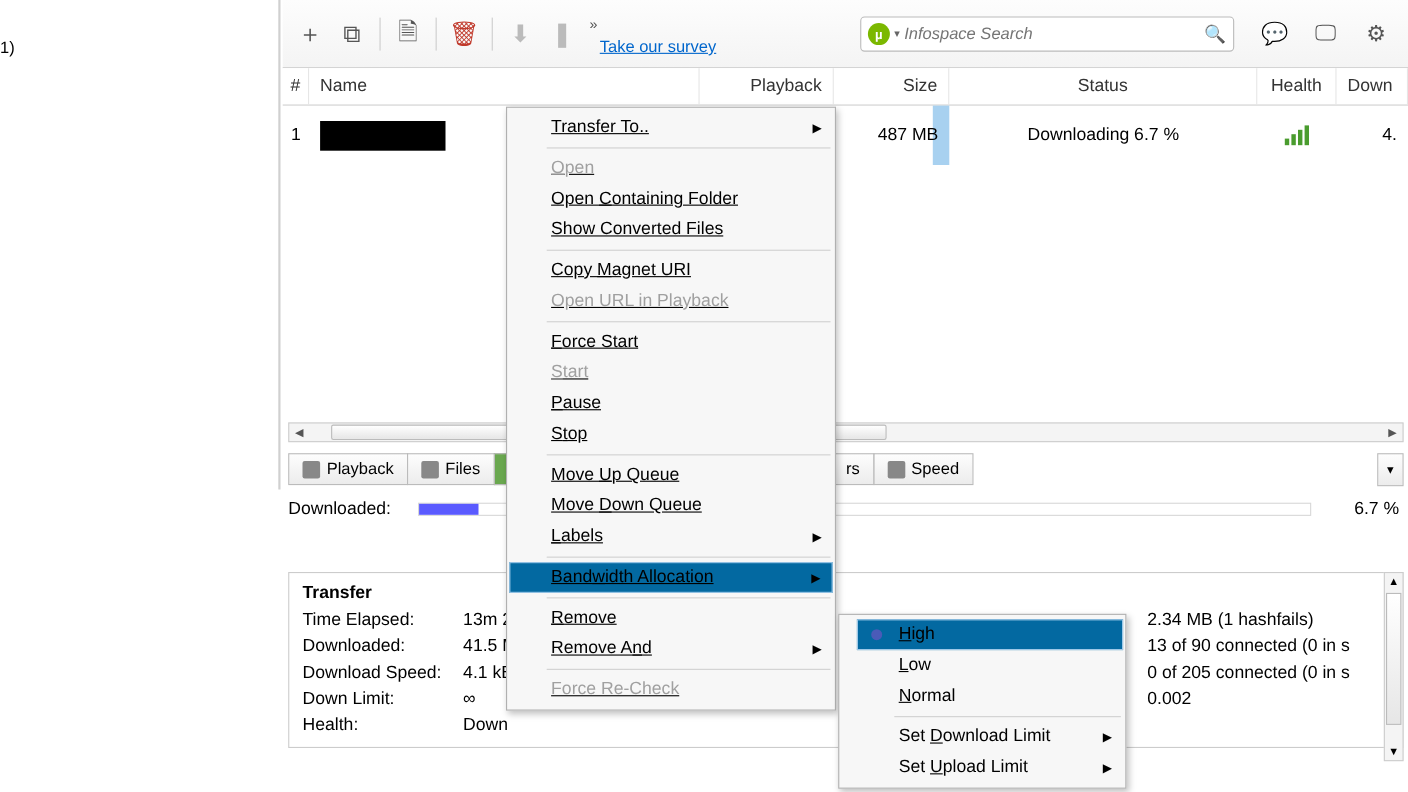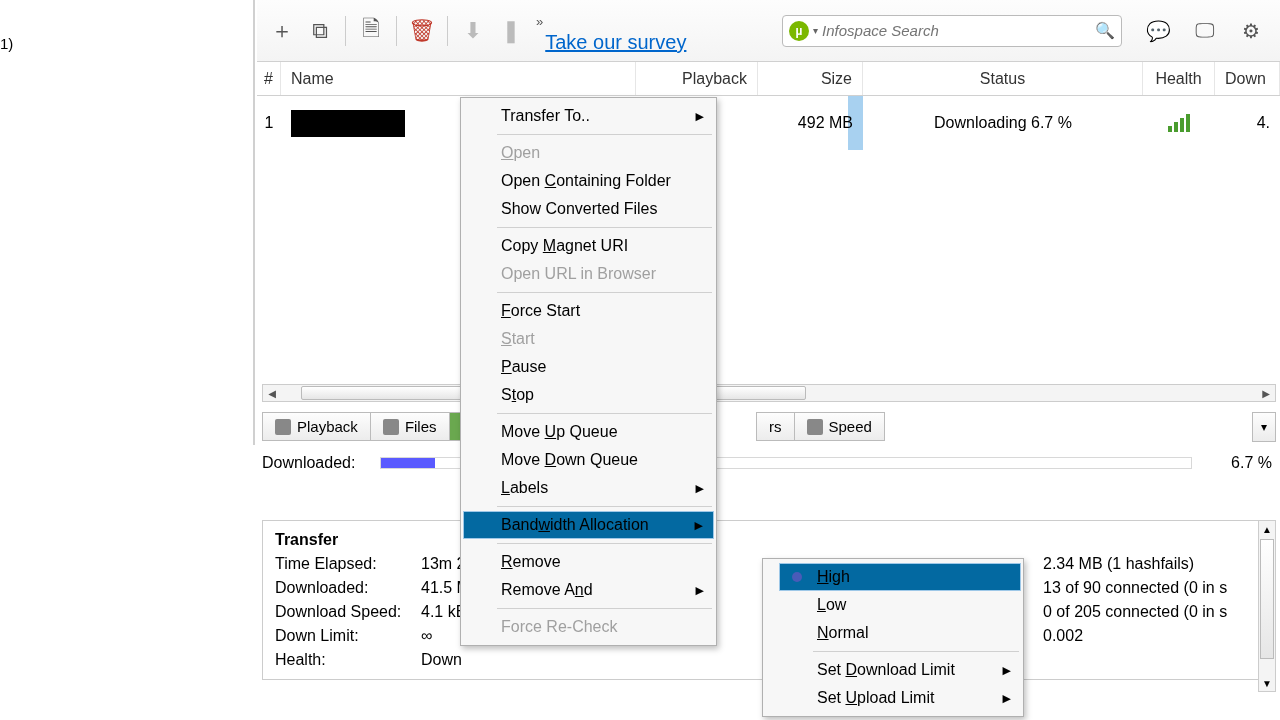--- a/index.html
+++ b/index.html
@@ -7,21 +7,21 @@
 
 .sidebar { position: absolute; left: 0; top: 0; width: 255px; height: 445px; border-right: 2px solid #d0d0d0; background: #fff; }
 .sidebar-text { position: absolute; left: 0; top: 35px; font-size: 15px; }
 
 .main { position: absolute; left: 257px; top: 0; right: 0; height: 720px; background: #fff; }
 
 .toolbar { height: 62px; border-bottom: 1px solid #d0d0d0; display: flex; align-items: center; padding: 0 6px; background: linear-gradient(#fdfdfd,#f4f4f4); }
 .tbtn { width: 38px; height: 38px; display: flex; align-items: center; justify-content: center; font-size: 22px; color: #555; cursor: pointer; border-radius: 3px; }
 .tsep { width: 1px; height: 30px; background: #ccc; margin: 0 6px; }
 .more-arrows { font-size: 13px; color: #555; margin-left: 6px; margin-top: -18px; }
-.survey-link { color: #0066cc; text-decoration: underline; font-size: 20px; margin-left: 2px; margin-top: 24px; cursor: pointer; }
+.survey-link { color: #0066cc; text-decoration: underline; font-size: 15px; margin-left: 2px; margin-top: 24px; cursor: pointer; }
 .spacer { flex: 1; }
 .searchbox { display: flex; align-items: center; border: 1px solid #bbb; border-radius: 4px; height: 32px; width: 340px; background: #fff; padding: 0 6px; }
 .searchbox .logo { width: 20px; height: 20px; border-radius: 50%; background: #7bb800; display: flex; align-items: center; justify-content: center; color: #fff; font-size: 12px; font-weight: bold; }
 .searchbox .caret { font-size: 10px; color: #666; margin: 0 4px; }
 .searchbox input { border: none; outline: none; flex: 1; font-size: 15px; color: #444; font-style: italic; }
 .searchbox .mag { font-size: 16px; color: #555; cursor: pointer; }
 .right-icons { display: flex; gap: 8px; margin-left: 18px; margin-right: 4px; }
 .right-icons .tbtn { font-size: 20px; }
 
 .headers { height: 34px; display: flex; align-items: center; border-bottom: 1px solid #d0d0d0; background: #fff; font-size: 16px; color: #333; }
@@ -58,21 +58,21 @@
 .details { position: absolute; left: 262px; right: 4px; top: 520px; border: 1px solid #ccc; font-size: 16px; }
 .details-header { padding: 10px 12px 6px; font-weight: bold; }
 .details-grid { display: grid; grid-template-columns: 146px 1fr 220px; padding: 0 12px 10px; row-gap: 6px; }
 .details-grid .rt { white-space: nowrap; }
 .vscroll { position: absolute; right: 4px; top: 520px; width: 18px; height: 172px; border: 1px solid #ccc; background: #f4f4f4; }
 .vscroll .thumb { position: absolute; right: 1px; top: 18px; width: 14px; height: 120px; background: linear-gradient(#fff,#e6e6e6); border: 1px solid #bbb; }
 .vscroll .arrow { position:absolute; left:0; right:0; height:16px; display:flex; align-items:center; justify-content:center; font-size:10px; }
 .vscroll .arrow.u { top:0; } .vscroll .arrow.d { bottom:0; }
 
 .ctxmenu { position: absolute; background: #f7f7f7; border: 1px solid #b0b0b0; box-shadow: 2px 3px 6px rgba(0,0,0,0.25); padding: 4px 2px; font-size: 16px; z-index: 100; }
-.ctxmenu.main-ctx { left: 460px; top: 97px; width: 257px; }
+.ctxmenu.main-ctx { left: 460px; top: 97px; width: 300px; text-decoration: underline; }
 .ctxitem { padding: 5px 28px 5px 38px; display: flex; align-items: center; position: relative; cursor: pointer; }
 .ctxitem.disabled { color: #a0a0a0; }
 .ctxitem.hl { background: #0369a1; border: 1px solid #9ec8e8; padding: 4px 27px 4px 37px; }
 .ctxitem .arrow { position: absolute; right: 10px; font-size: 11px; }
 .ctxsep { height: 1px; background: #d0d0d0; margin: 4px 2px 4px 34px; }
 .ctxmenu .u { text-decoration: underline; }
 
 .submenu { left: 762px; top: 558px; width: 262px; padding-left: 16px; }
 .submenu .dot { position: absolute; left: 12px; width: 10px; height: 10px; border-radius: 50%; background: #4a5bb8; }
 </style>
@@ -122,21 +122,21 @@
   </div>
 
   <div class="row">
     <div class="rcell" style="width:24px;justify-content:center">1</div>
     <div class="rcell" style="width:355px">
         <div class="blackbox"></div>
       </div>
     <div class="rcell" style="width:122px"></div>
     <div class="rcell sizecell" style="width:105px">
       <div class="sizefill"></div>
-      <span class="sizefill-txt">492 MB</span>
+      <span class="sizefill-txt">487 MB</span>
     </div>
     <div class="rcell" style="width:280px;justify-content:center">Downloading 6.7 %</div>
     <div class="rcell" style="width:72px;justify-content:center">
       <div class="healthbars">
           <span style="height:6px"></span>
           <span style="height:10px"></span>
           <span style="height:14px"></span>
           <span style="height:18px"></span>
         </div>
     </div>
@@ -222,21 +222,21 @@
       <span>Open <span class="u">C</span>ontaining Folder</span>
     </div>
   <div class="ctxitem">
       <span>Show Converted Files</span>
     </div>
   <div class="ctxsep"></div>
   <div class="ctxitem">
       <span>Copy <span class="u">M</span>agnet URI</span>
     </div>
   <div class="ctxitem disabled">
-      <span>Open URL in Browser</span>
+      <span>Open URL in Playback</span>
     </div>
   <div class="ctxsep"></div>
   <div class="ctxitem">
       <span><span class="u">F</span>orce Start</span>
     </div>
   <div class="ctxitem disabled">
       <span><span class="u">S</span>tart</span>
     </div>
   <div class="ctxitem">
       <span><span class="u">P</span>ause</span>

